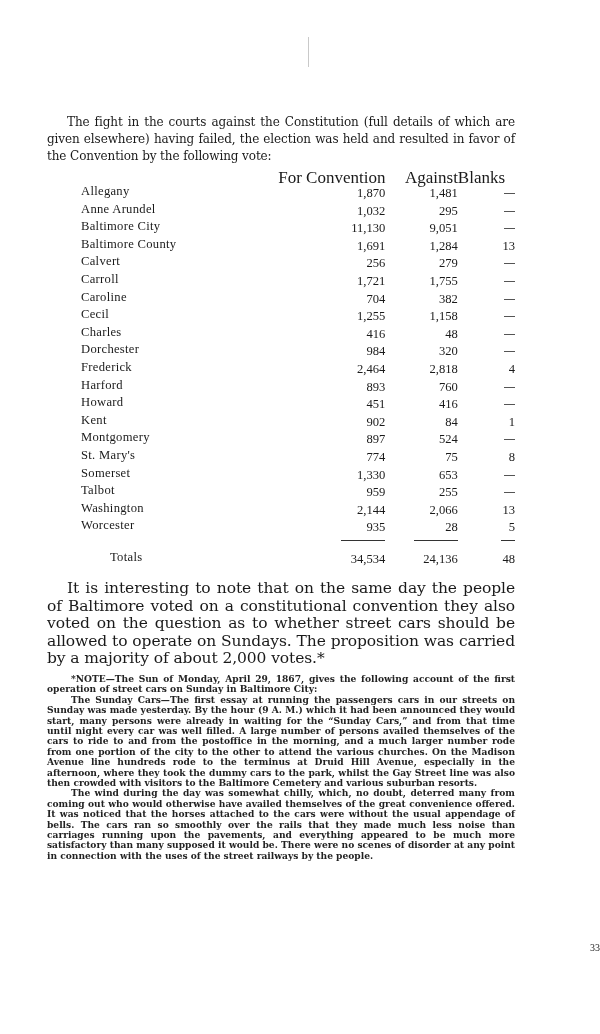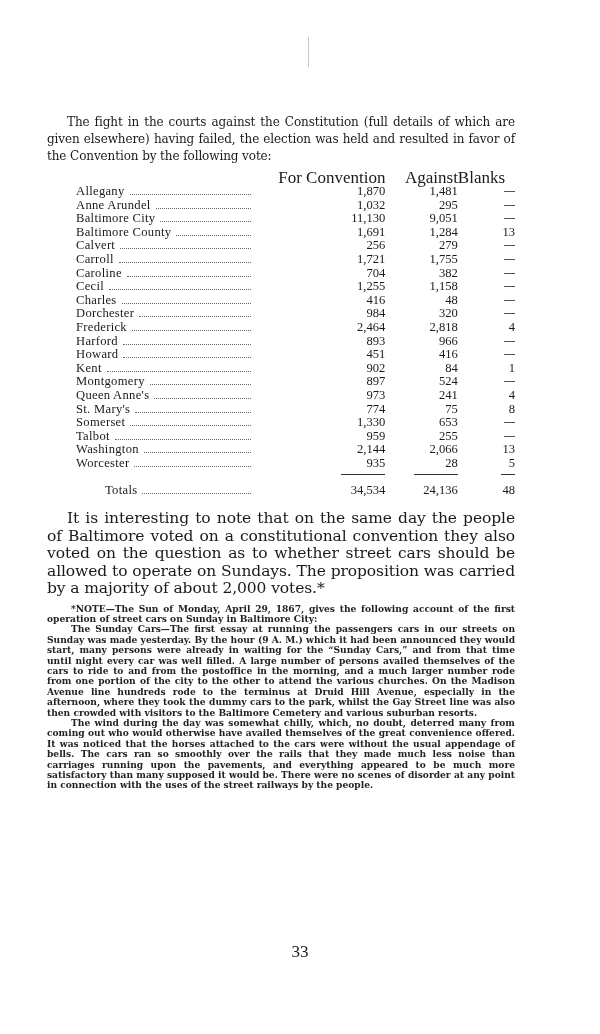--- a/index.html
+++ b/index.html
@@ -59,20 +59,21 @@
     .col-for { width: 76px; text-align: right; }
     .col-against { width: 98px; text-align: right; }
     .col-blank { width: 70px; text-align: right; }
     th.col-for { text-align: right; padding-right: 0; }
     th.col-against { text-align: right; }
     th.col-blank { text-align: left; margin-top: 26px; }
     .name-cell {
       display: flex;
       align-items: baseline;
       width: 177px;
+      flex-direction: column;
     }
     .name-text { white-space: nowrap; letter-spacing: 0.3px; }
     .leader {
       flex: 1;
       border-bottom: 1px dotted #666;
       margin: 0 2px 3px 5px;
       height: 1px;
     }
     .dash {
       display: inline-block;
@@ -108,22 +109,22 @@
     }
     .note p {
       margin: 0;
       text-indent: 24px;
     }
     .page-number {
       position: absolute;
       left: 0;
       width: 600px;
       top: 942px;
-      text-align: center;
-      font-size: 17px;
+      text-align: right;
+      font-size: 10px;
       font-family: "Liberation Serif", serif;
     }
   </style>
 </head>
 <body>
 
 <div class="scan-mark"></div>
 
 <div class="page">
   <p class="intro">The fight in the courts against the Constitution (full details of which are given elsewhere) having failed, the election was held and resulted in favor of the Convention by the following vote:</p>
@@ -260,21 +261,21 @@
           <td class="col-blank">4</td>
         </tr>
         <tr>
           <td class="col-name">
             <div class="name-cell">
               <span class="name-text">Harford</span>
               <span class="leader"></span>
             </div>
           </td>
           <td class="col-for">893</td>
-          <td class="col-against">966</td>
+          <td class="col-against">760</td>
           <td class="col-blank"><span class="dash"></span></td>
         </tr>
         <tr>
           <td class="col-name">
             <div class="name-cell">
               <span class="name-text">Howard</span>
               <span class="leader"></span>
             </div>
           </td>
           <td class="col-for">451</td>
@@ -295,31 +296,20 @@
         <tr>
           <td class="col-name">
             <div class="name-cell">
               <span class="name-text">Montgomery</span>
               <span class="leader"></span>
             </div>
           </td>
           <td class="col-for">897</td>
           <td class="col-against">524</td>
           <td class="col-blank"><span class="dash"></span></td>
-        </tr>
-        <tr>
-          <td class="col-name">
-            <div class="name-cell">
-              <span class="name-text">Queen Anne's</span>
-              <span class="leader"></span>
-            </div>
-          </td>
-          <td class="col-for">973</td>
-          <td class="col-against">241</td>
-          <td class="col-blank">4</td>
         </tr>
         <tr>
           <td class="col-name">
             <div class="name-cell">
               <span class="name-text">St. Mary's</span>
               <span class="leader"></span>
             </div>
           </td>
           <td class="col-for">774</td>
           <td class="col-against">75</td>

